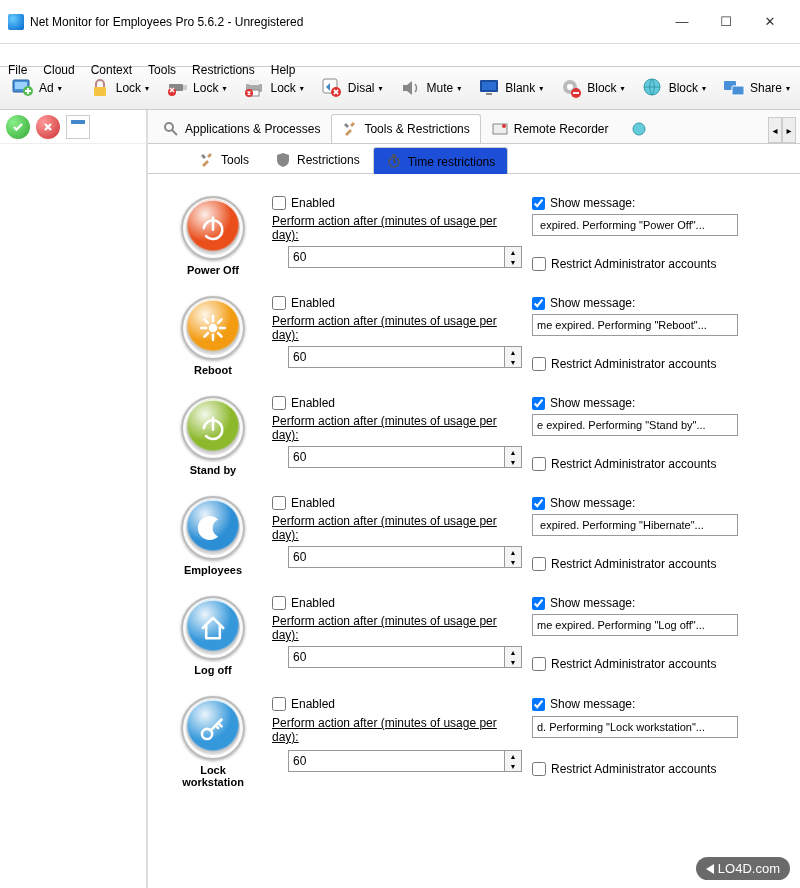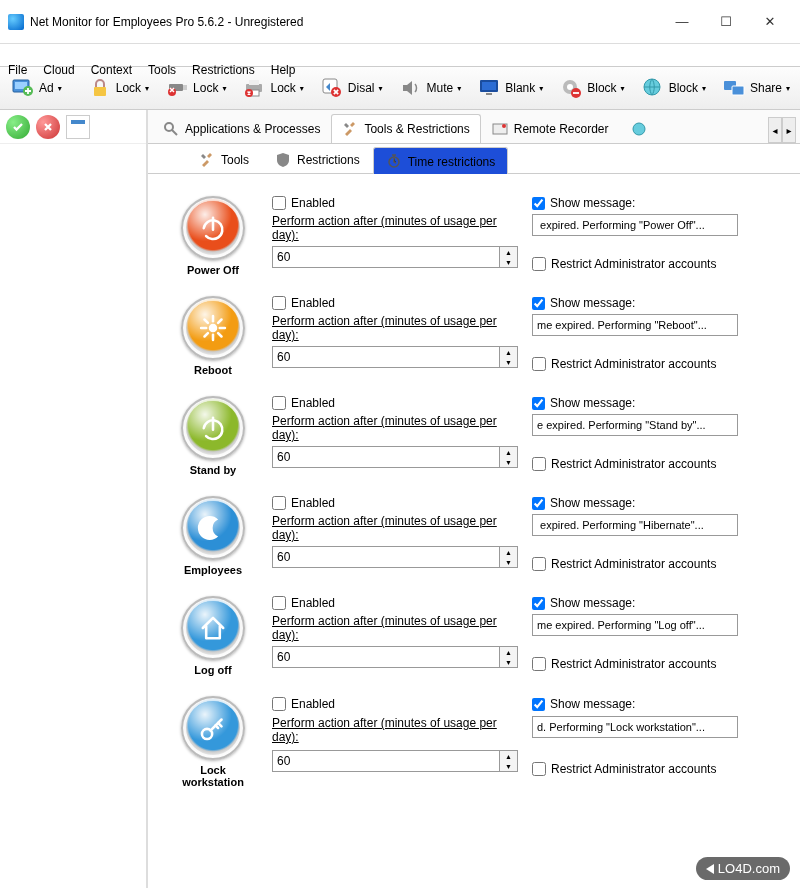--- a/index.html
+++ b/index.html
@@ -44,21 +44,21 @@
 .action-icon-col { width: 90px; display: flex; flex-direction: column; align-items: center; }
 .big-icon { width: 64px; height: 64px; border-radius: 50%; position: relative; box-shadow: inset 0 0 0 3px rgba(255,255,255,.8), 0 1px 3px rgba(0,0,0,.3); display: flex; align-items: center; justify-content: center; }
 .big-icon::before { content: ""; position: absolute; inset: 3px; border-radius: 50%; background: radial-gradient(circle at 35% 25%, rgba(255,255,255,.9), transparent 50%); }
 .big-icon svg { width: 34px; height: 34px; position: relative; }
 .icon-label { font-size: 11px; font-weight: bold; margin-top: 4px; text-align: center; }
 
 .settings-col { flex: 1; display: grid; grid-template-columns: 250px 1fr; gap: 4px 10px; font-size: 12px; }
 .cb-row { display: flex; align-items: center; gap: 5px; }
 .cb-row input[type=checkbox] { width: 14px; height: 14px; }
 .perform-label { grid-column: 1; font-size: 12px; text-decoration: underline; }
-.spinner { display: flex; height: 36px; }
+.spinner { display: flex; height: 36px; margin-left: 16px; }
 .spinner input { width: 228px; height: 22px; border: 1px solid #999; padding: 0 4px; font-size: 12px; }
 .spinner .arrows { width: 18px; height: 22px; border: 1px solid #999; border-left: none; display: flex; flex-direction: column; }
 .spinner .arrows span { flex: 1; display: flex; align-items: center; justify-content: center; font-size: 7px; background: #f4f4f4; }
 .msg-input { grid-column: 2; height: 22px; border: 1px solid #999; padding: 0 4px; font-size: 11px; width: 206px; text-overflow: ellipsis; }
 .msg-header { display: flex; align-items: center; gap: 5px; }
 
 .watermark { position: fixed; right: 10px; bottom: 8px; background: rgba(80,80,80,.85); color: #fff; padding: 4px 10px; border-radius: 14px; font-size: 13px; font-weight: 500; display: flex; align-items: center; gap: 4px; }
 .watermark .arrow { width: 0; height: 0; border-top: 5px solid transparent; border-bottom: 5px solid transparent; border-right: 8px solid #fff; }
 </style>
 </head>

